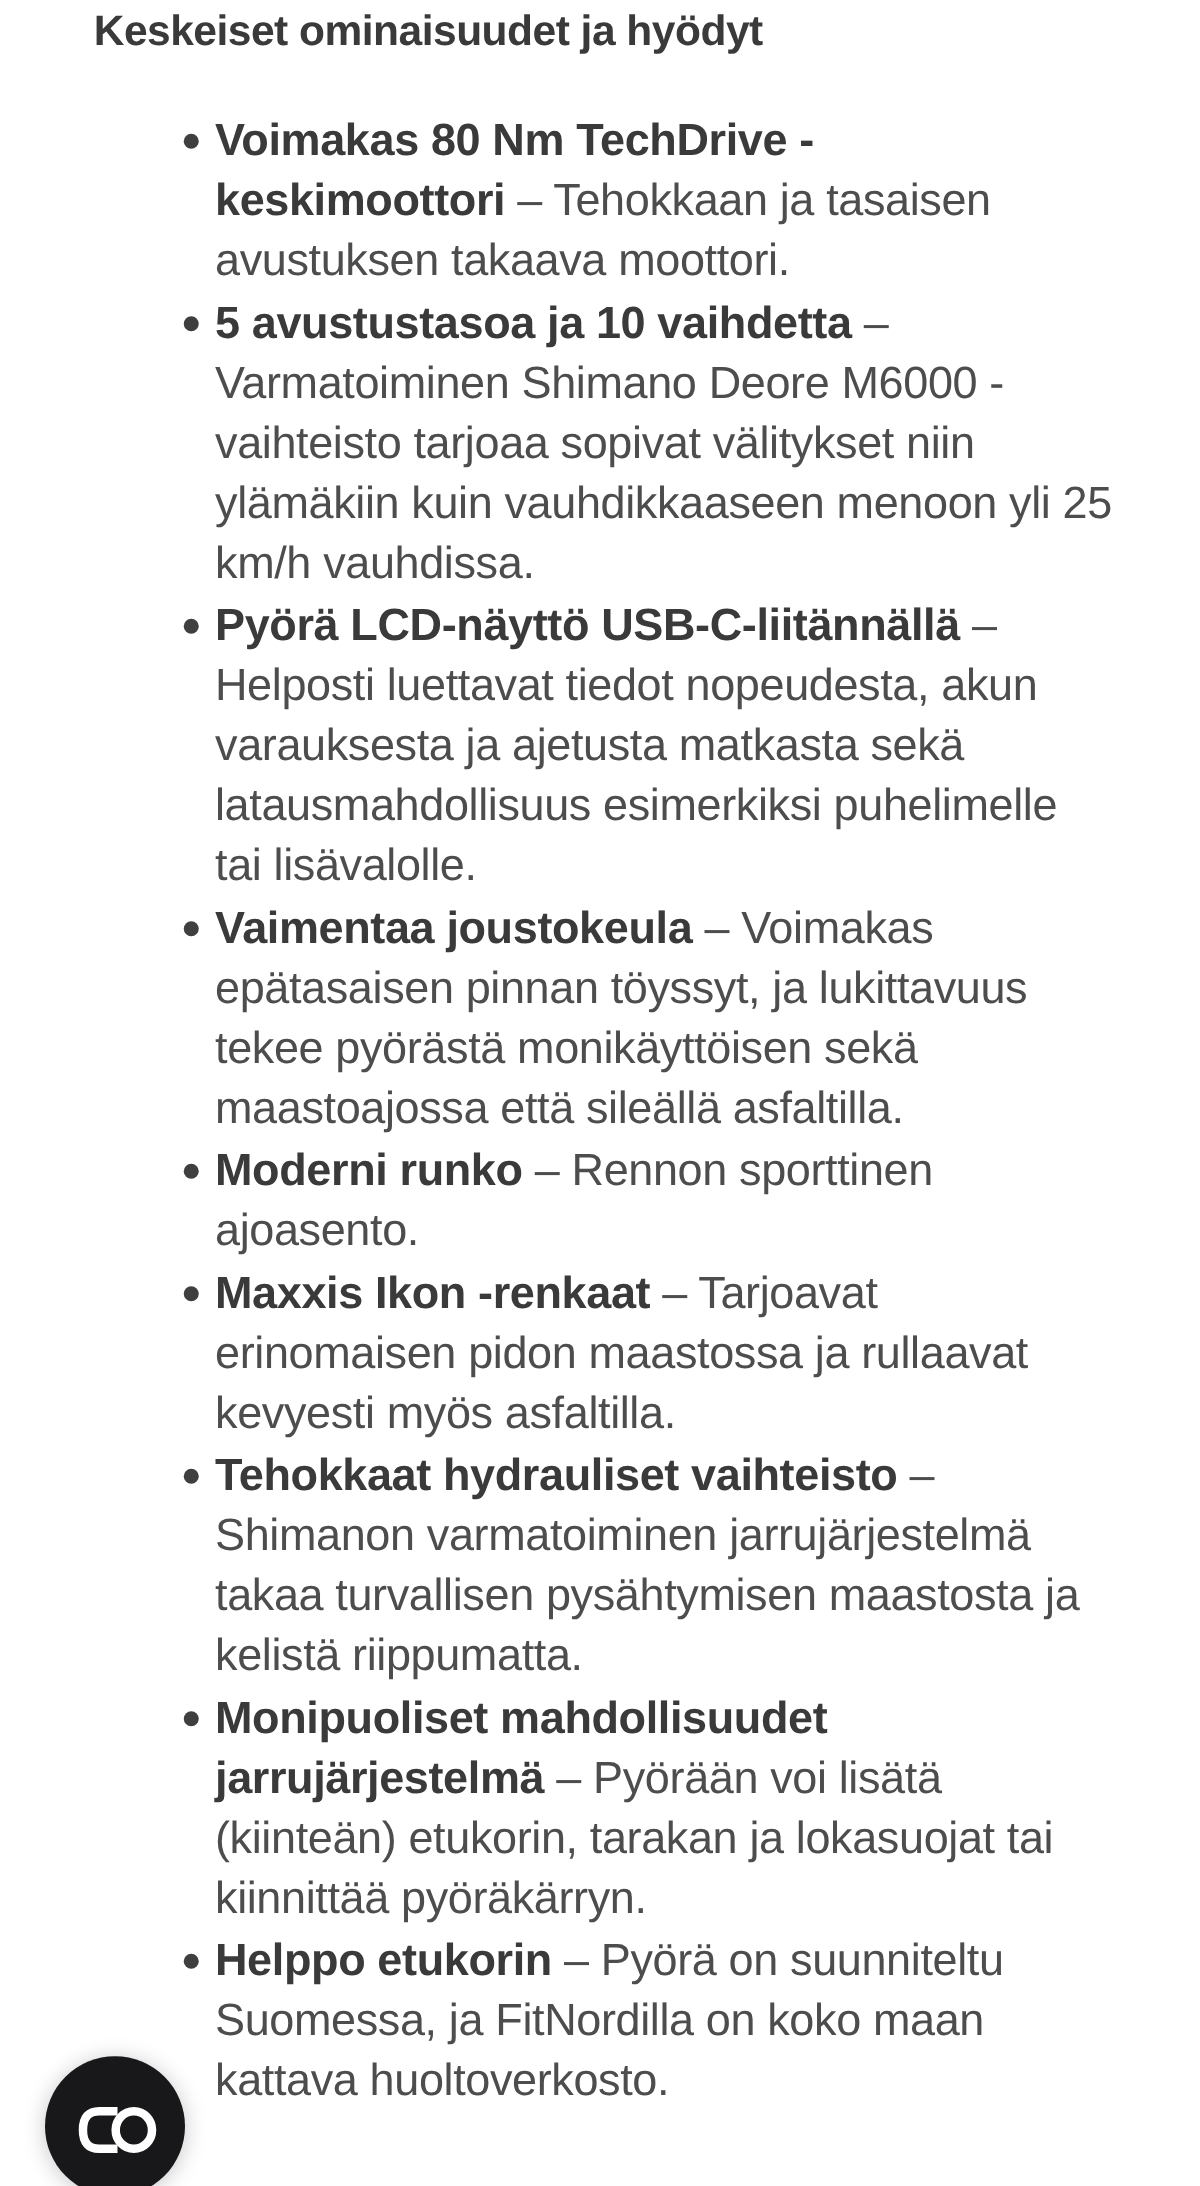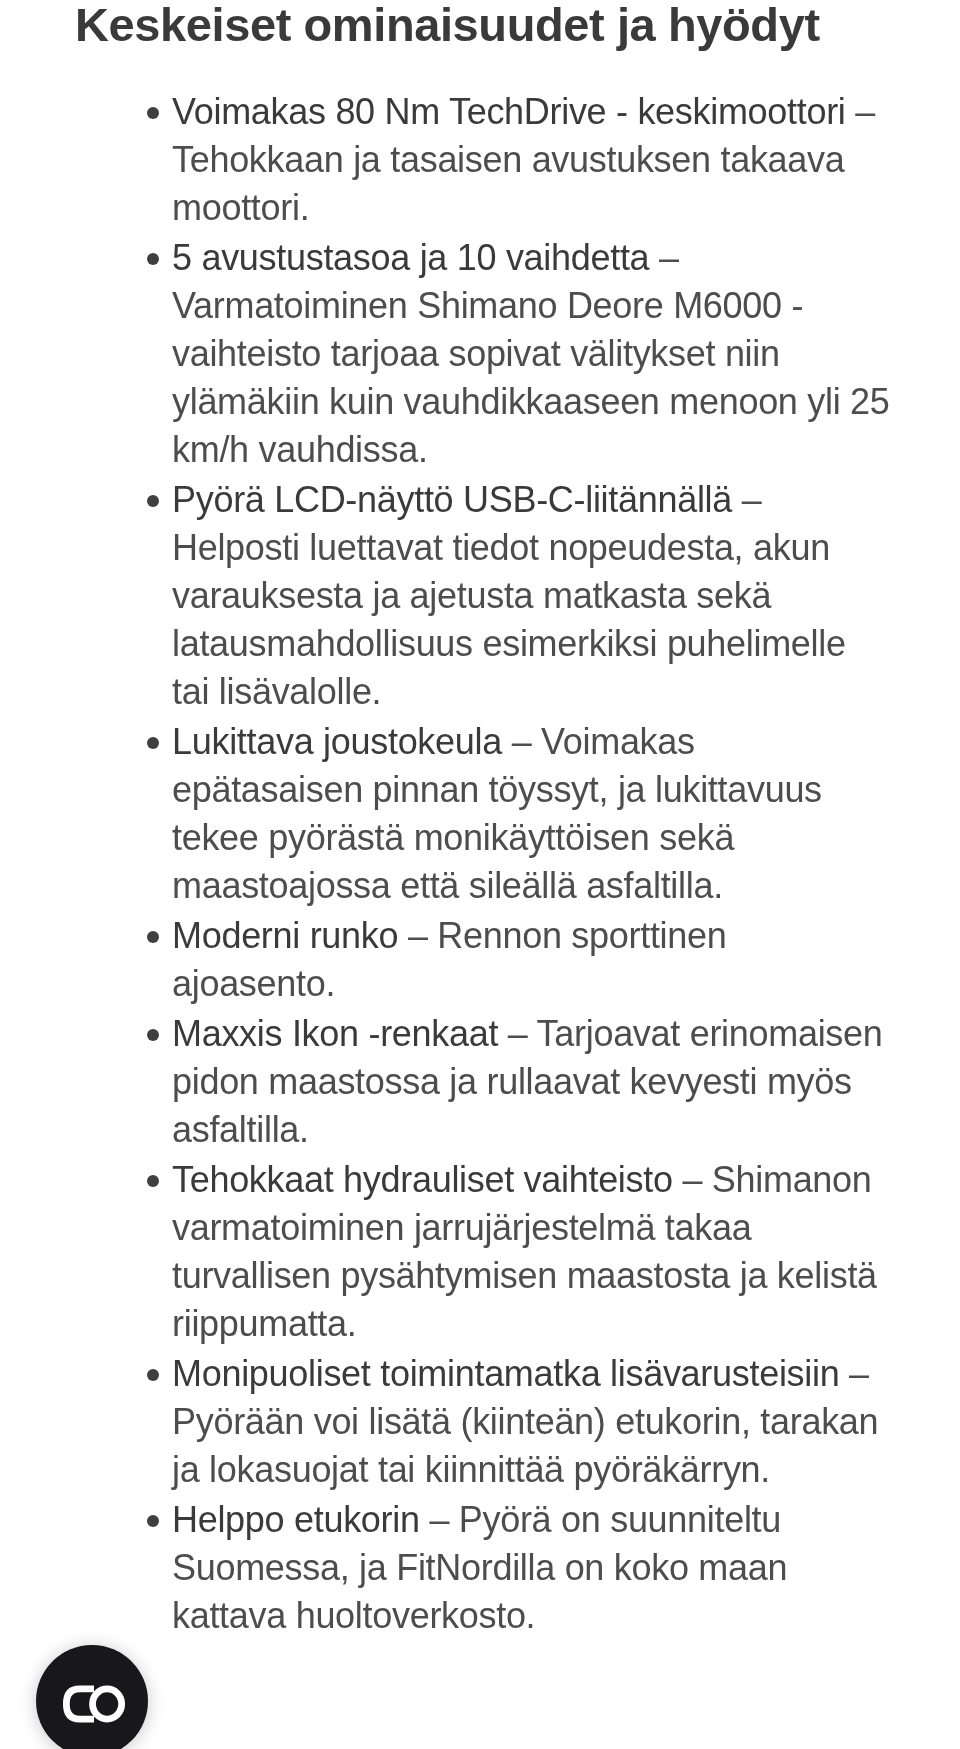--- a/index.html
+++ b/index.html
@@ -6,21 +6,21 @@
   html, body { width: 960px; height: 1749px; overflow: hidden; }
   body {
     background: #ffffff;
     font-family: "Liberation Sans", "DejaVu Sans", sans-serif;
     position: relative;
   }
   .content {
     padding: 2px 0 0 75px;
   }
   .page-title {
-    font-size: 47px;
+    font-size: 34px;
     line-height: 46px;
     font-weight: 700;
     color: #3a3a3a;
     letter-spacing: -0.4px;
   }
   ul.feature-list {
     list-style: none;
     margin-top: 40px;
   }
   ul.feature-list li {
@@ -36,21 +36,21 @@
   ul.feature-list li .bullet-dot {
     position: absolute;
     left: 72px;
     top: 19px;
     width: 12px;
     height: 12px;
     border-radius: 50%;
     background: #3f3f3f;
   }
   ul.feature-list li strong {
-    font-weight: 400;
+    font-weight: 700;
     color: #3a3a3a;
   }
   .chat-widget {
     position: absolute;
     left: 36px;
     top: 1645px;
     width: 112px;
     height: 112px;
     border-radius: 50%;
     background: #18181b;
@@ -86,41 +86,41 @@
       <strong>5 avustustasoa ja 10 vaihdetta</strong>
       <span>– Varmatoiminen Shimano Deore M6000 - vaihteisto tarjoaa sopivat välitykset niin ylämäkiin kuin vauhdikkaaseen menoon yli 25 km/h vauhdissa.</span>
     </li>
     <li>
       <span class="bullet-dot"></span>
       <strong>Pyörä LCD-näyttö USB-C-liitännällä</strong>
       <span>– Helposti luettavat tiedot nopeudesta, akun varauksesta ja ajetusta matkasta sekä latausmahdollisuus esimerkiksi puhelimelle tai lisävalolle.</span>
     </li>
     <li>
       <span class="bullet-dot"></span>
-      <strong>Lukittava joustokeula</strong>
+      <strong>Vaimentaa joustokeula</strong>
       <span>– Voimakas epätasaisen pinnan töyssyt, ja lukittavuus tekee pyörästä monikäyttöisen sekä maastoajossa että sileällä asfaltilla.</span>
     </li>
     <li>
       <span class="bullet-dot"></span>
       <strong>Moderni runko</strong>
       <span>– Rennon sporttinen ajoasento.</span>
     </li>
     <li>
       <span class="bullet-dot"></span>
       <strong>Maxxis Ikon -renkaat</strong>
       <span>– Tarjoavat erinomaisen pidon maastossa ja rullaavat kevyesti myös asfaltilla.</span>
     </li>
     <li>
       <span class="bullet-dot"></span>
       <strong>Tehokkaat hydrauliset vaihteisto</strong>
       <span>– Shimanon varmatoiminen jarrujärjestelmä takaa turvallisen pysähtymisen maastosta ja kelistä riippumatta.</span>
     </li>
     <li>
       <span class="bullet-dot"></span>
-      <strong>Monipuoliset toimintamatka lisävarusteisiin</strong>
+      <strong>Monipuoliset mahdollisuudet jarrujärjestelmä</strong>
       <span>– Pyörään voi lisätä (kiinteän) etukorin, tarakan ja lokasuojat tai kiinnittää pyöräkärryn.</span>
     </li>
     <li>
       <span class="bullet-dot"></span>
       <strong>Helppo etukorin</strong>
       <span>– Pyörä on suunniteltu Suomessa, ja FitNordilla on koko maan kattava huoltoverkosto.</span>
     </li>
   </ul>
 </div>
 

